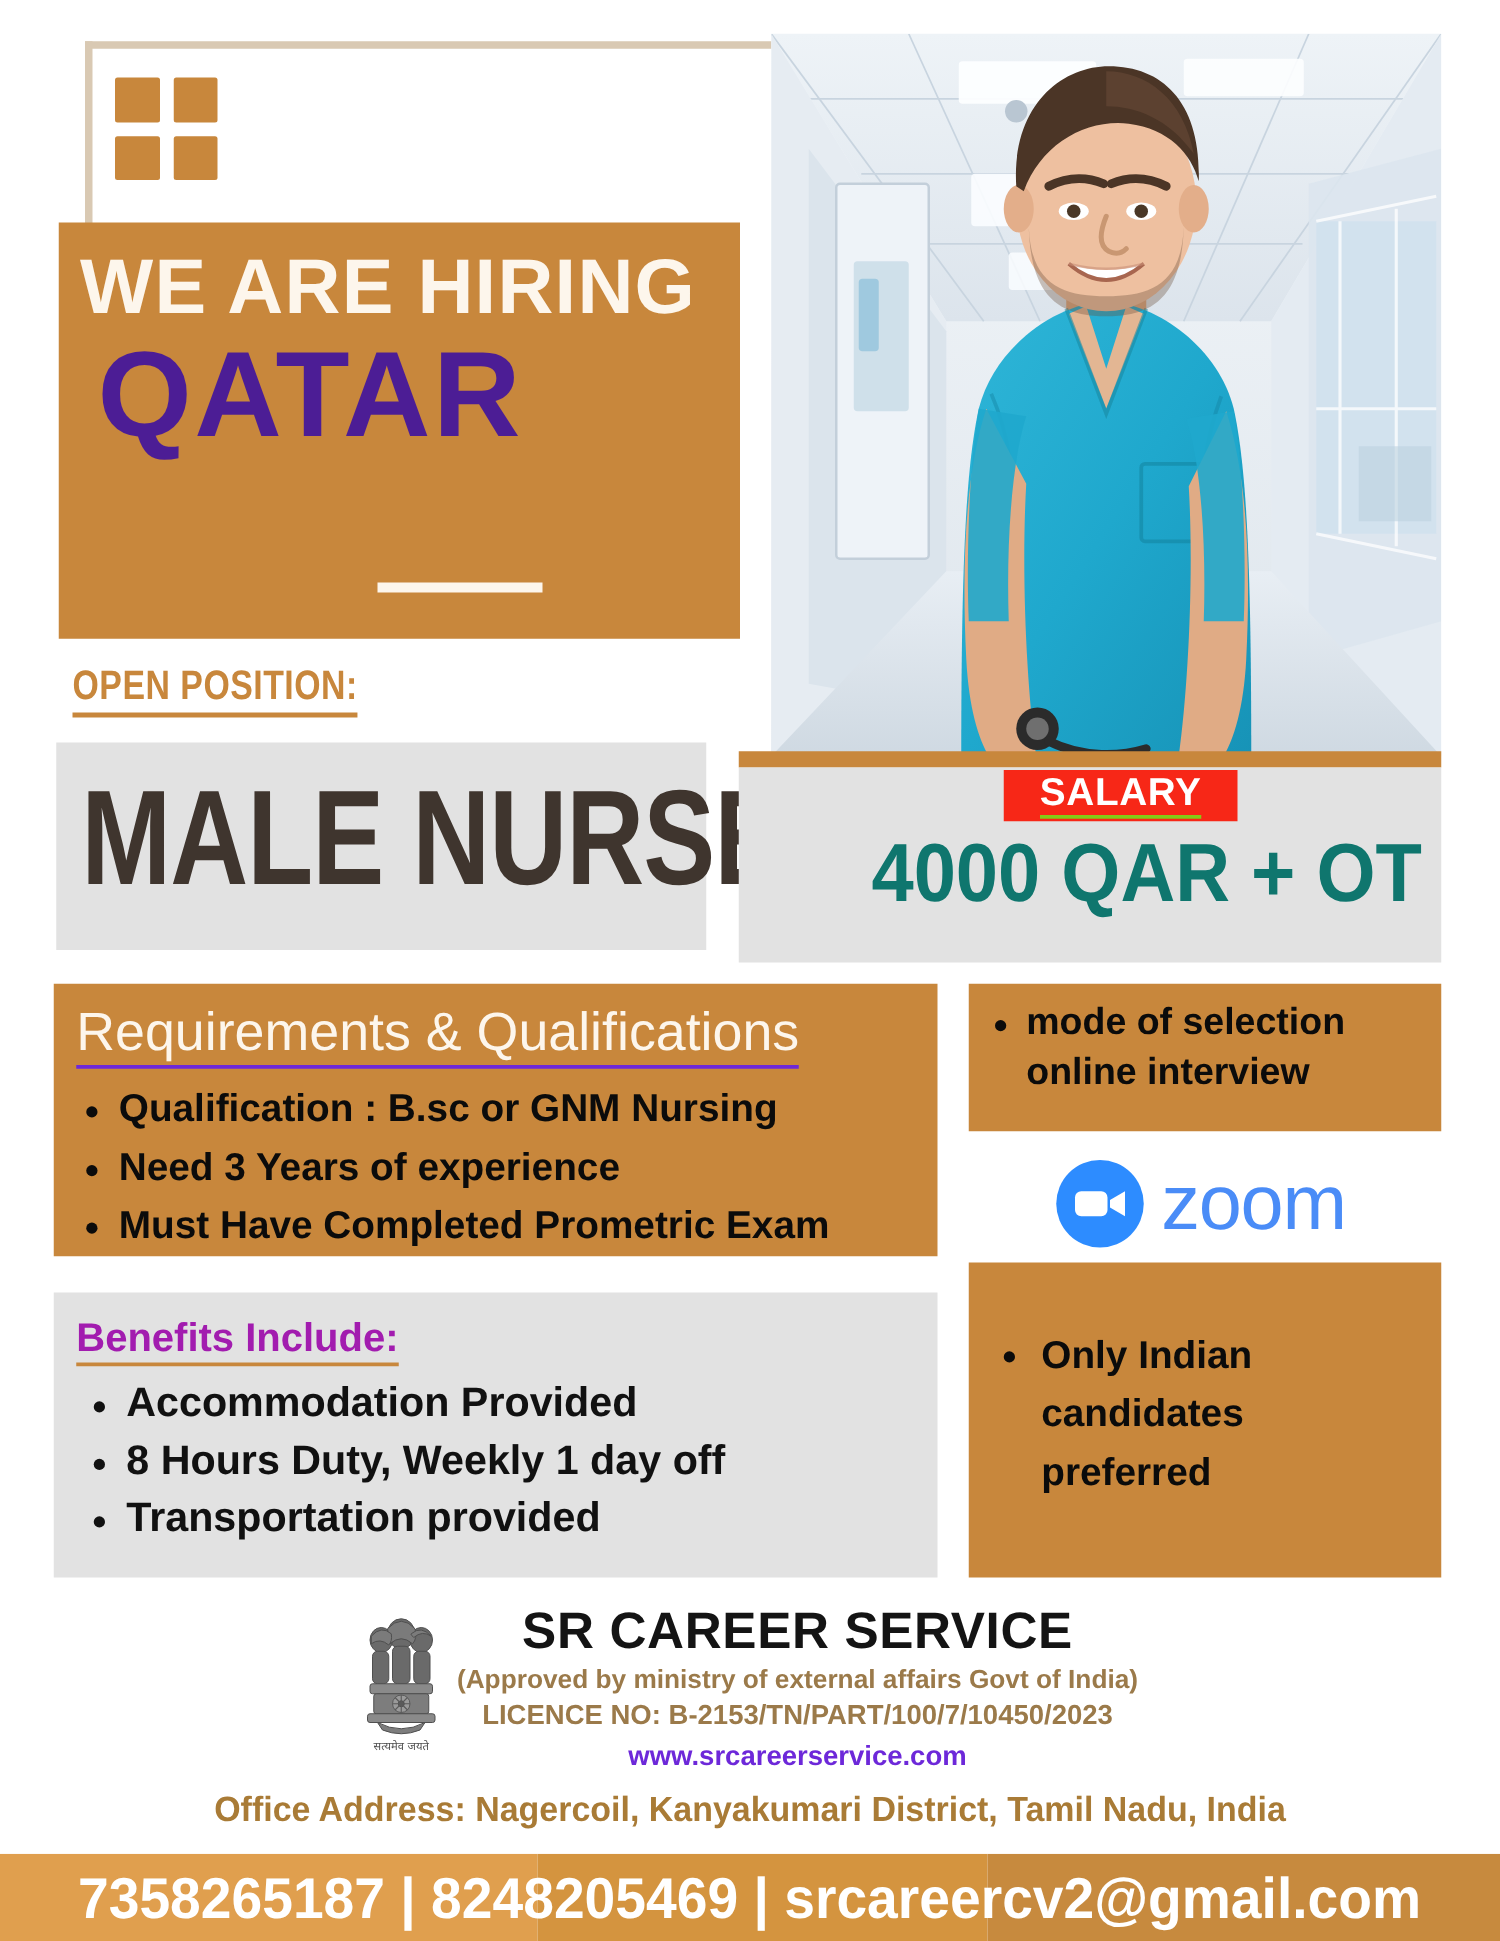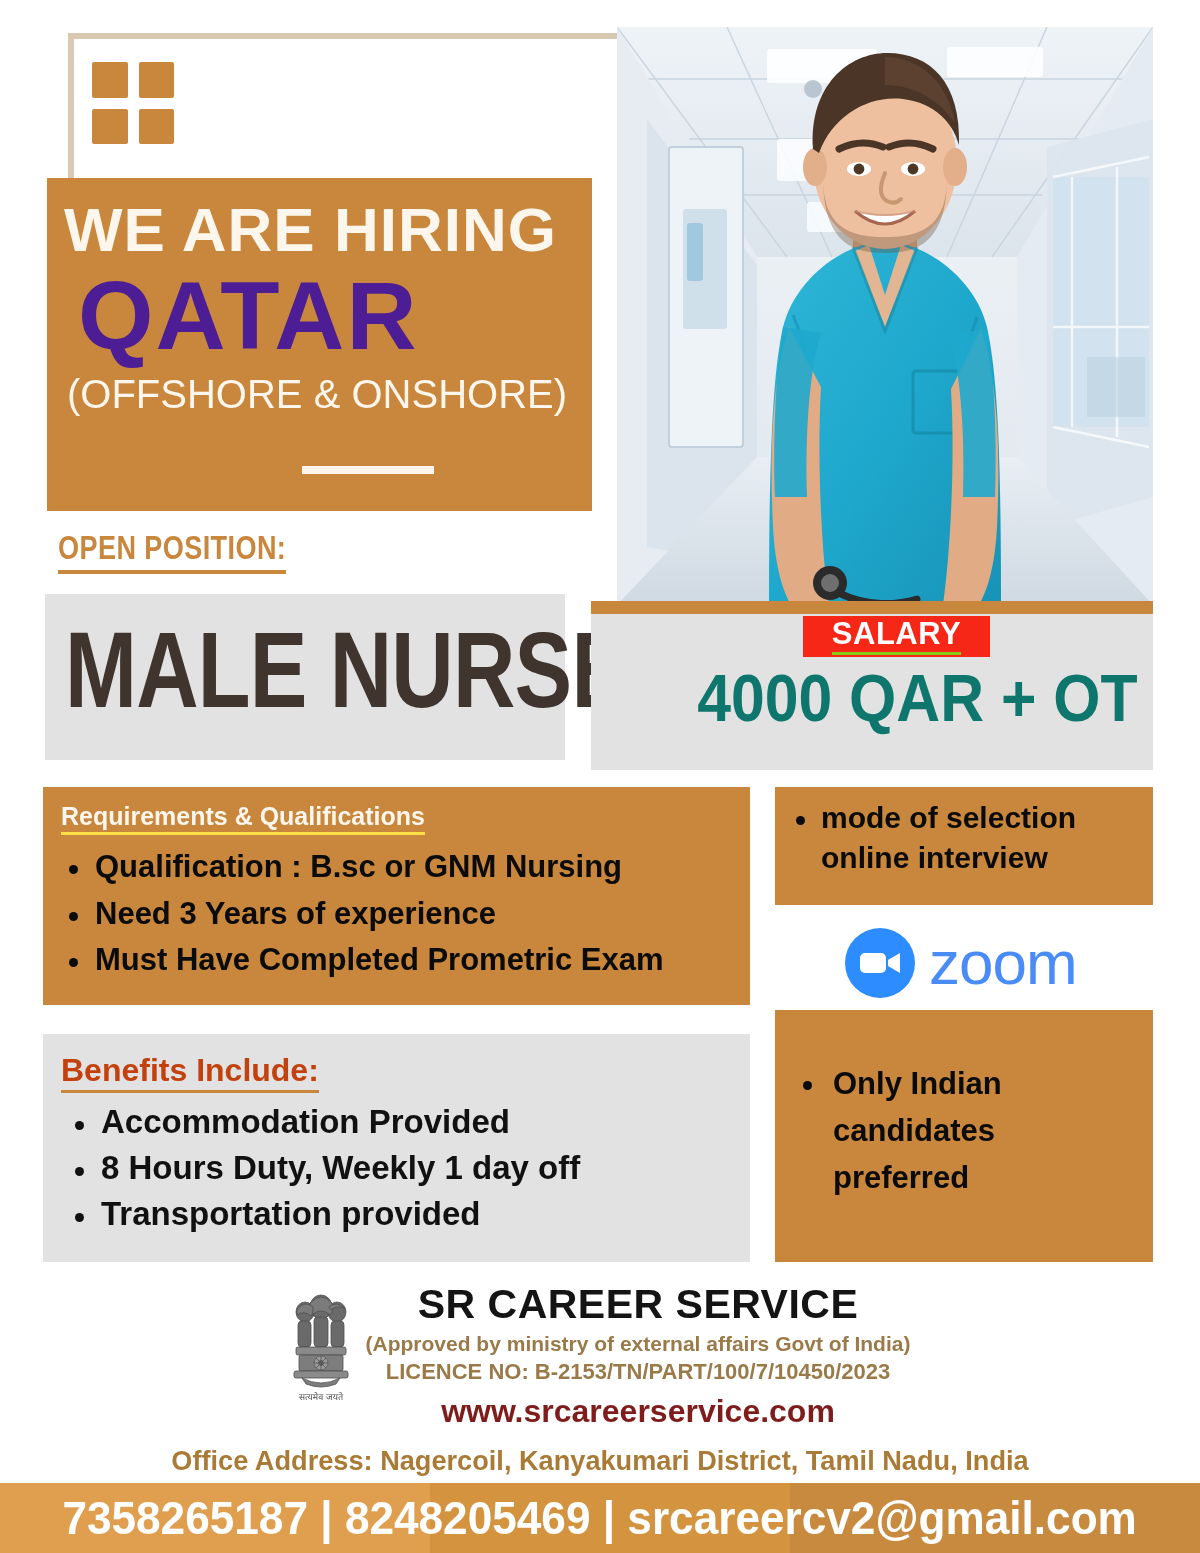--- a/index.html
+++ b/index.html
@@ -77,22 +77,22 @@
   .sal-amt{
     position:absolute;left:591px;top:660px;width:652px;text-align:center;
     color:#0f766e;font-weight:bold;font-size:66px;letter-spacing:0px;white-space:nowrap;
   }
   .sal-amt span{display:inline-block;transform:scaleX(0.92);}
 
   
   .req-box{position:absolute;left:43px;top:787px;width:707px;height:218px;background:#c8873c;
            box-sizing:border-box;padding:15px 18px 0 18px;}
   .req-head{
-    color:#fdf6ec;font-weight:bold;font-size:25px;letter-spacing:0px;
-    border-bottom:3px solid #fde047;display:inline-block;padding-bottom:1px;margin:0 0 9px 0;
+    color:#fdf6ec;font-weight:normal;font-size:43px;letter-spacing:0px;
+    border-bottom:3px solid #6d28d9;display:inline-block;padding-bottom:1px;margin:0 0 9px 0;
   }
   .req-list{list-style:none;margin:0;padding:0;}
   .req-list li{
     color:#0b0b0b;font-weight:bold;font-size:31px;line-height:1.50;
     position:relative;padding-left:34px;white-space:nowrap;
   }
   .req-list li:before{content:"";position:absolute;left:8px;top:21px;width:9px;height:9px;
     background:#0b0b0b;border-radius:50%;}
 
   
@@ -109,21 +109,21 @@
   
   .zoom-logo{position:absolute;left:845px;top:928px;display:flex;align-items:center;gap:14px;}
   .zoom-mark{width:70px;height:70px;border-radius:50%;background:#2d8cff;
     display:flex;align-items:center;justify-content:center;}
   .zoom-word{color:#4a8cf7;font-size:62px;font-weight:500;letter-spacing:-1px;line-height:1;}
 
   
   .ben-box{position:absolute;left:43px;top:1034px;width:707px;height:228px;background:#e2e2e2;
            box-sizing:border-box;padding:18px 18px 0 18px;}
   .ben-head{
-    color:#c2410c;font-weight:bold;font-size:32px;
+    color:#a21caf;font-weight:bold;font-size:32px;
     border-bottom:3px solid #c8873c;display:inline-block;padding-bottom:1px;margin:0 0 6px 0;
   }
   .ben-list{list-style:none;margin:0;padding:0;}
   .ben-list li{
     color:#111111;font-weight:bold;font-size:33px;line-height:1.40;
     position:relative;padding-left:40px;white-space:nowrap;
   }
   .ben-list li:before{content:"";position:absolute;left:14px;top:22px;width:9px;height:9px;
     background:#111;border-radius:50%;}
 
@@ -140,21 +140,21 @@
 
   
   .footer{position:absolute;left:0;top:1281px;width:1200px;}
   .footer-row{display:flex;align-items:flex-start;justify-content:center;gap:14px;}
   .emblem{width:62px;height:118px;flex:none;margin-top:6px;}
   .emblem svg{display:block;width:100%;height:100%;}
   .fcol{text-align:center;}
   .f-name{color:#141414;font-weight:bold;font-size:41px;letter-spacing:0.5px;line-height:1.15;margin:0;}
   .f-appr{color:#9b7a4a;font-weight:bold;font-size:21px;line-height:1.25;margin:3px 0 0 0;}
   .f-lic{color:#9b7a4a;font-weight:bold;font-size:22px;line-height:1.25;margin:1px 0 0 0;}
-  .f-web{color:#7f1d1d;font-weight:bold;font-size:32px;line-height:1.3;margin:5px 0 0 0;}
+  .f-web{color:#6d28d9;font-weight:bold;font-size:22px;line-height:1.3;margin:5px 0 0 0;}
   .f-addr{color:#a97b36;font-weight:bold;font-size:28px;text-align:center;margin:13px 0 0 0;
           transform:scaleX(0.97);}
 
   
   .contact{position:absolute;left:0;top:1483px;width:1200px;height:70px;overflow:hidden;}
   .cb1,.cb2,.cb3{position:absolute;top:0;height:70px;}
   .cb1{left:0;width:430px;background:#e09f4e;}
   .cb2{left:430px;width:360px;background:#d4943f;}
   .cb3{left:790px;width:410px;background:#c78a3e;}
   .contact-text{
@@ -301,21 +301,20 @@
         <path d="M238,184 q30,24 60,0 q-30,10 -60,0 Z" fill="#ffffff"></path>
         <path d="M238,184 q30,26 60,0" fill="none" stroke="#a8664f" stroke-width="3"></path>
         <path d="M238,184 q30,8 60,0" fill="none" stroke="#c98f78" stroke-width="2" opacity="0.6"></path>
       </g>
     </svg>
   </div>
 
   <div class="headline">
     <div class="hl-we">WE ARE HIRING</div>
     <div class="hl-qatar">QATAR</div>
-    <div class="hl-sub">(OFFSHORE &amp; ONSHORE)</div>
     <div class="hl-rule"></div>
   </div>
 
   <div class="open-pos">OPEN POSITION:</div>
   <div class="pos-box">
     <div class="pos-title">MALE NURSE</div>
   </div>
 
   <div class="sal-bar"></div>
   <div class="sal-box"></div>

